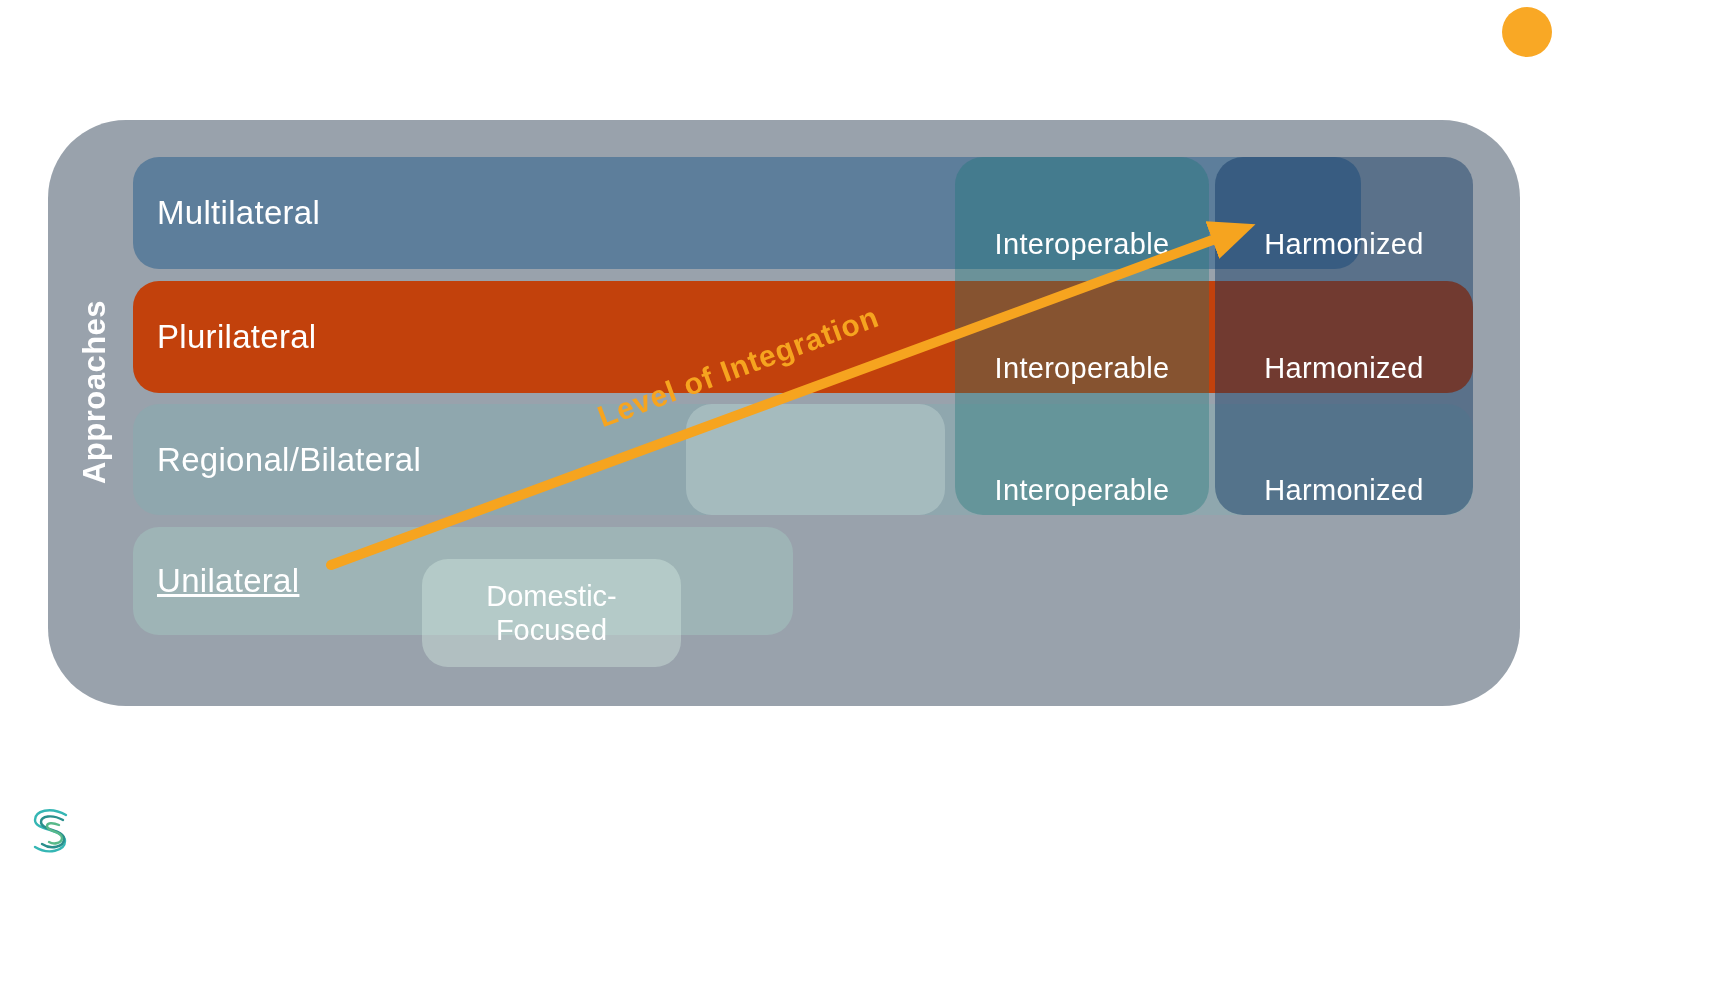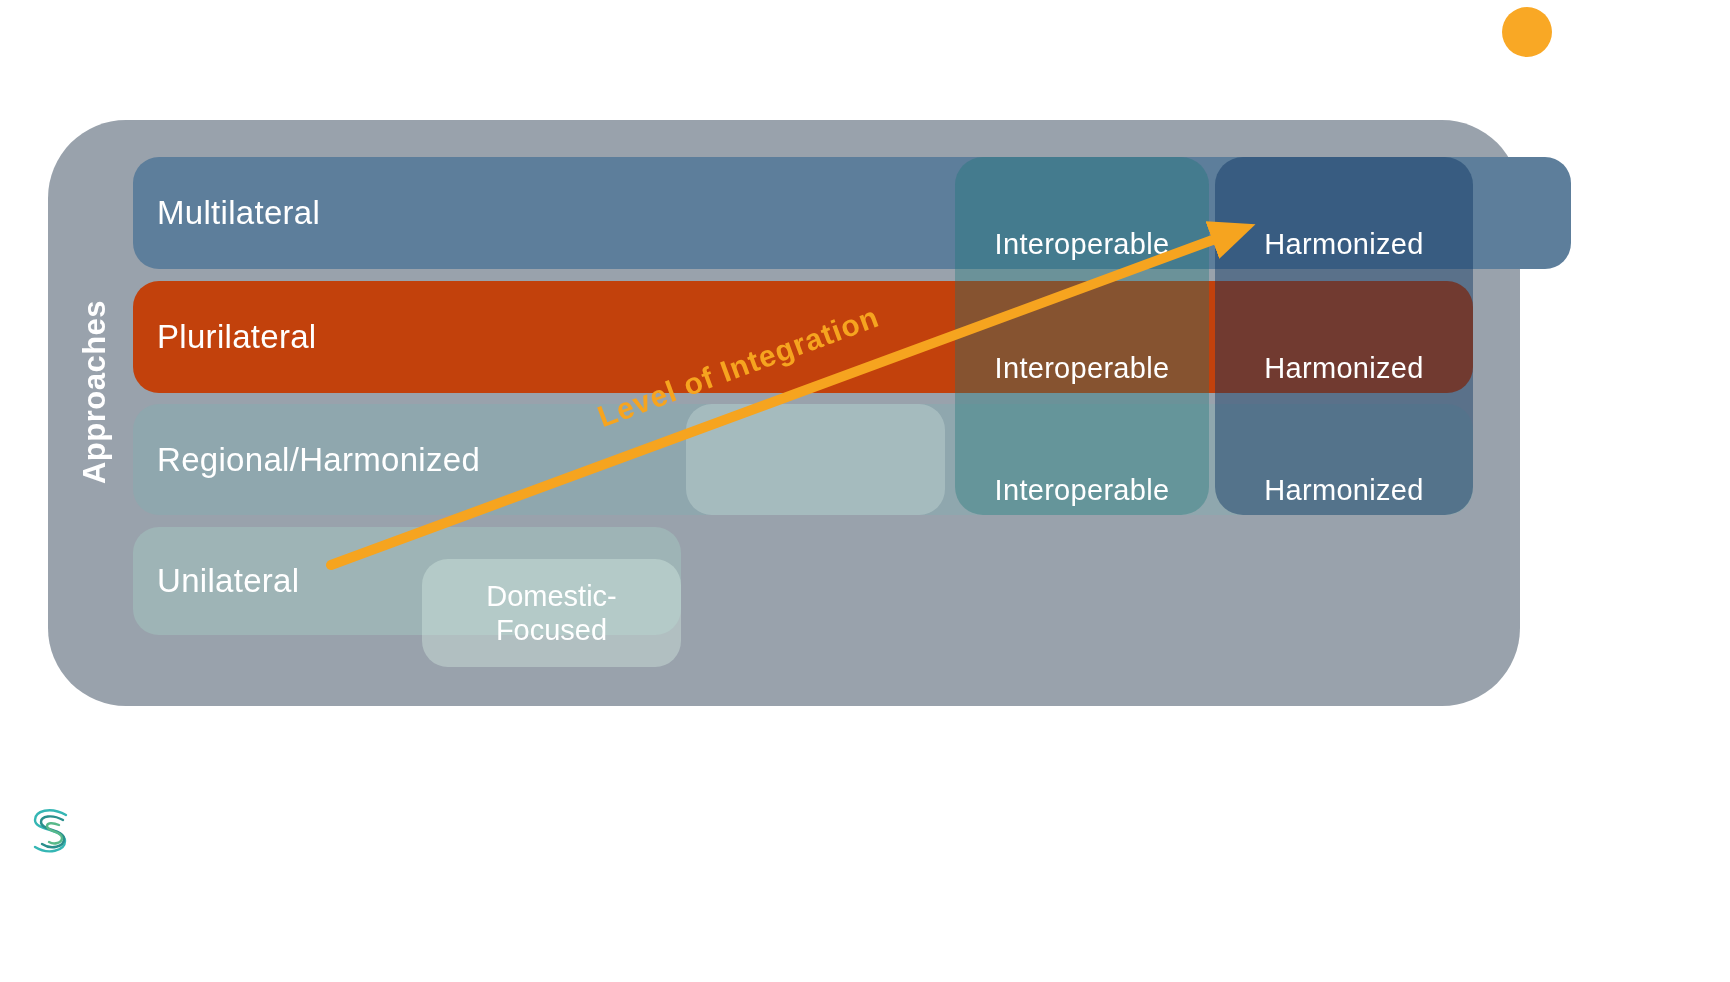--- a/index.html
+++ b/index.html
@@ -8,24 +8,24 @@
   .canvas { position:relative; width:1730px; height:982px; background:#ffffff; }
 
   .accent-dot { position:absolute; left:1502px; top:7px; width:50px; height:50px;
     border-radius:50%; background:#f9a825; }
 
   .panel { position:absolute; left:48px; top:120px; width:1472px; height:586px;
     background:#99a2ac; border-radius:78px; }
 
   .row { position:absolute; border-radius:26px; display:flex; align-items:center;
     padding-left:24px; color:#ffffff; font-size:33px; font-weight:400; letter-spacing:0.3px; }
-  .row-1 { left:133px; top:157px; width:1438px; height:112px; background:#5d7e9b; }
+  .row-1 { left:133px; top:157px; width:1228px; height:112px; background:#5d7e9b; }
   .row-2 { left:133px; top:281px; width:1340px; height:112px; background:#c2410c; }
   .row-3 { left:133px; top:404px; width:1340px; height:111px; background:#8fa7ae; }
-  .row-4 { left:133px; top:527px; width:548px;  height:108px; background:#9eb4b6; }
+  .row-4 { left:133px; top:527px; width:660px;  height:108px; background:#9eb4b6;text-decoration:underline; }
 
   .col { position:absolute; top:157px; height:358px; border-radius:28px; }
   .col-interop { left:955px;  width:254px; background:rgba(23,118,118,0.35); }
   .col-harmon  { left:1215px; width:258px; background:rgba(9,50,95,0.44); }
 
   .cell-domestic { position:absolute; left:422px; top:527px; width:259px; height:108px;
     border-radius:26px; background:rgba(215,238,229,0.38);
     display:flex; align-items:center; justify-content:center; text-align:center;
     color:#ffffff; font-size:29px; line-height:1.18;margin-top:32px; }
   .cell-domestic span { display:block; width:230px; }
@@ -64,21 +64,21 @@
 
   <div class="panel"></div>
 
   <div class="row row-1">
     <span>Multilateral</span>
   </div>
   <div class="row row-2">
     <span>Plurilateral</span>
   </div>
   <div class="row row-3">
-    <span>Regional/Harmonized</span>
+    <span>Regional/Bilateral</span>
   </div>
   <div class="row row-4">
     <span>Unilateral</span>
   </div>
 
   <div class="col col-interop"></div>
   <div class="col col-harmon"></div>
 
   <div class="cell-coordinated-bg"></div>
   <div class="cell-domestic">

